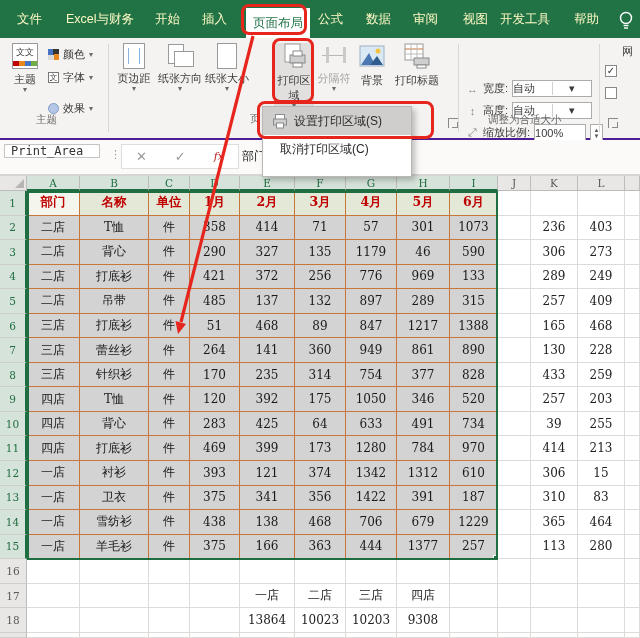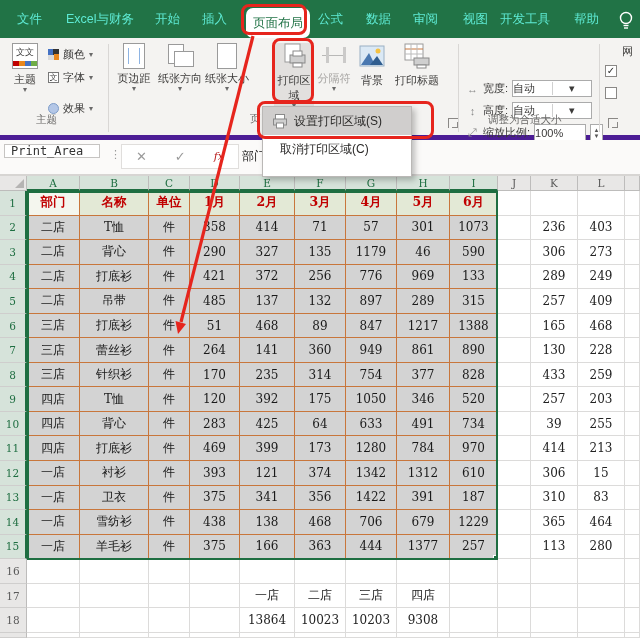--- a/index.html
+++ b/index.html
@@ -3,29 +3,29 @@
 <meta charset="utf-8">
 <style>
   * { box-sizing: border-box; margin: 0; padding: 0; }
   html,body { width:640px; height:638px; overflow:hidden; background:#fff;
     font-family:"Liberation Sans","DejaVu Sans",sans-serif; }
   body { position:relative; }
 
   
   .titlebar { position:absolute; left:0; top:0; width:640px; height:38px; background:#217346; }
   .tab { position:absolute; top:0; height:38px; display:flex; align-items:center;
-         color:#5eead4; font-size:12.5px; white-space:nowrap; cursor:default; }
+         color:#fef9c3; font-size:12.5px; white-space:nowrap; cursor:default; }
   .t0{left:17px}.t1{left:66px}.t2{left:155px}.t3{left:202px}.t4{left:246px}
   .t5{left:318px}.t6{left:366px}.t7{left:413px}.t8{left:463px}.t9{left:500px}.t10{left:574px}
-  .tab.active { top:8px; height:30px; background:#fff; color:#217346; padding:0 7px;border-radius:7px; }
+  .tab.active { top:8px; height:30px; background:#fff; color:#217346; padding:0 7px; }
   .bulb { position:absolute; left:617px; top:10px; }
 
   
   .ribbon { position:absolute; left:0; top:38px; width:640px; height:102px;
-            background:#f4f3f1; border-bottom:5px solid #4c1d95; font-size:11px; color:#3b3a39; }
+            background:#f4f3f1; border-bottom:2px solid #4c1d95; font-size:11px; color:#3b3a39; }
   .vdiv { position:absolute; top:6px; height:88px; width:1px; background:#d9d7d5; }
   .grplabel { position:absolute; font-size:10.5px; color:#696867; }
   .launcher { position:absolute; width:10px; height:10px; border-left:1px solid #8a8886;
               border-top:1px solid #8a8886; }
   .launcher::after { content:""; position:absolute; right:0; bottom:0; width:5px; height:5px;
               border-right:1.5px solid #8a8886; border-bottom:1.5px solid #8a8886; }
   .ddglyph { font-size:8px; color:#6a6a6a; line-height:6px; }
 
   .bigbtn { position:absolute; left:6px; top:5px; width:38px; height:72px; text-align:center; }
   .theme-ic { width:26px; height:26px; margin:0 auto 3px; background:#fff; border:1px solid #9a9a9a;

